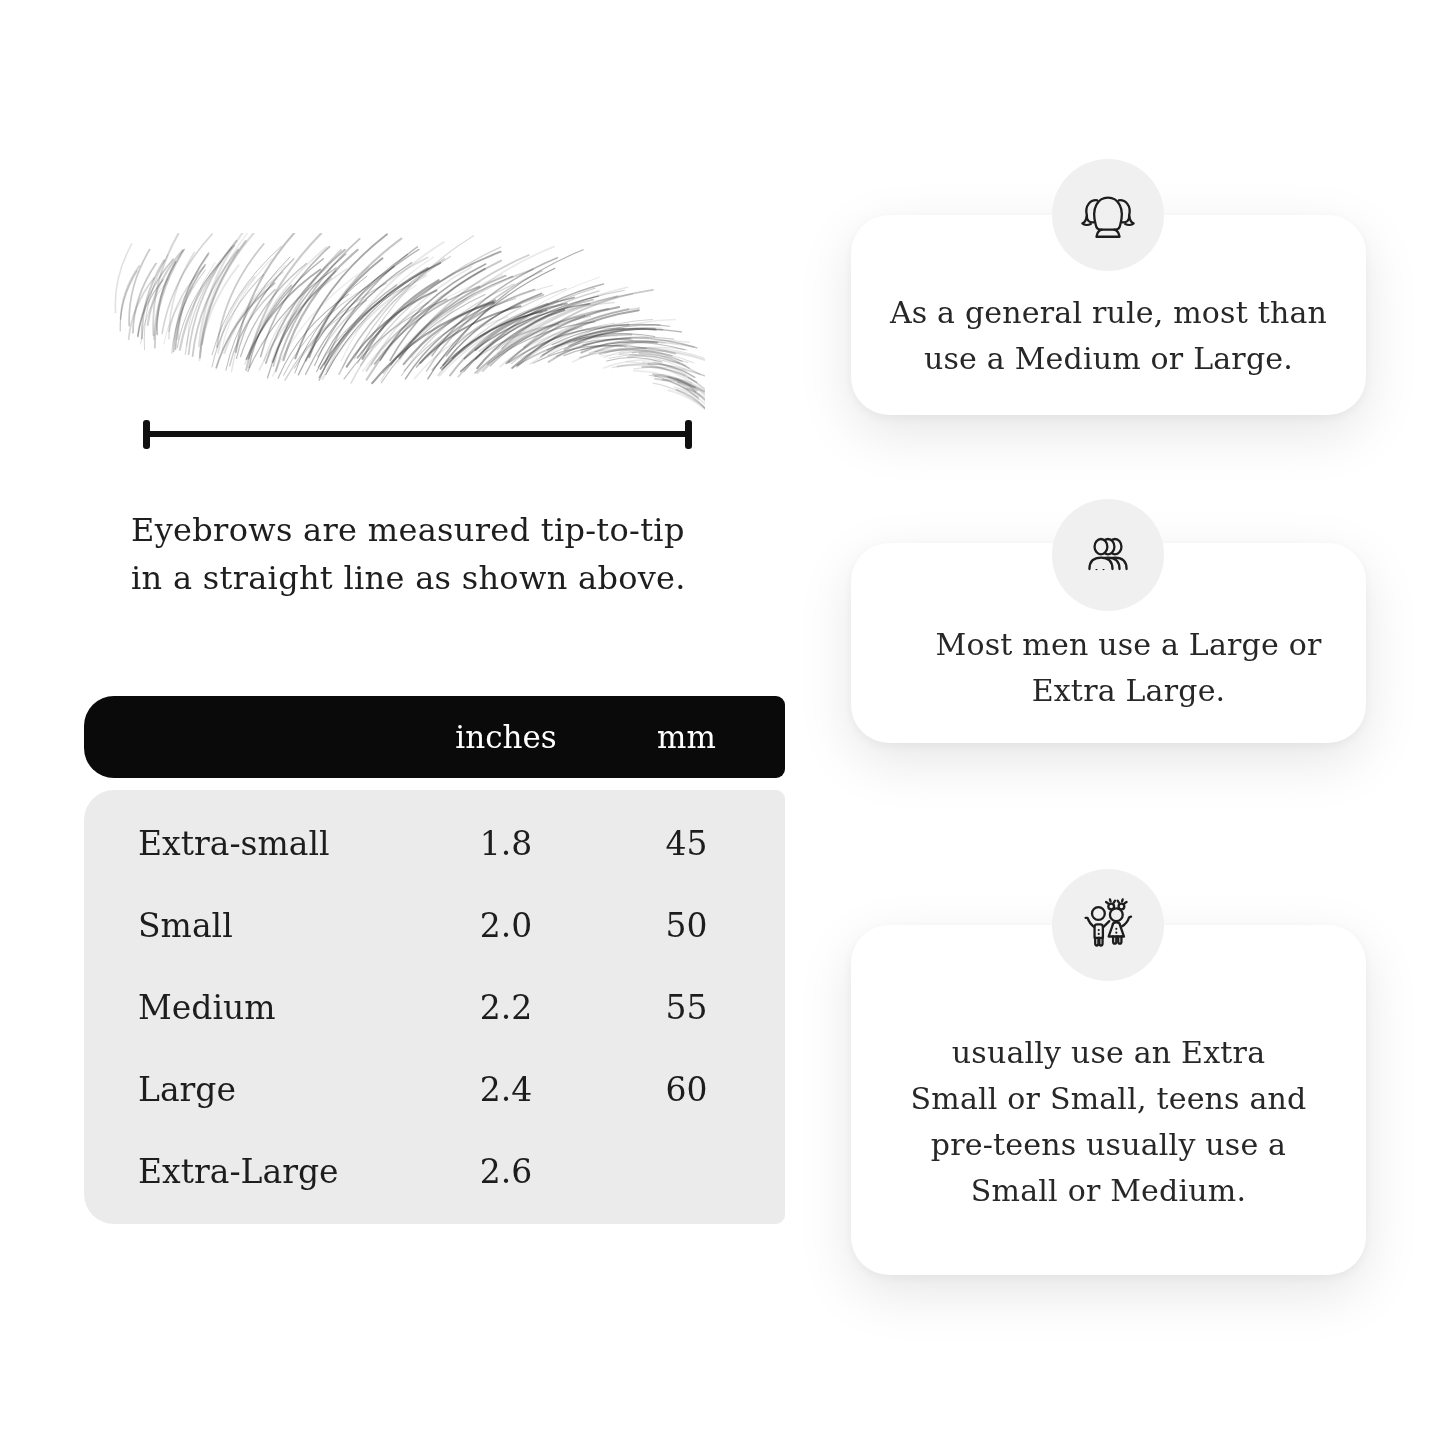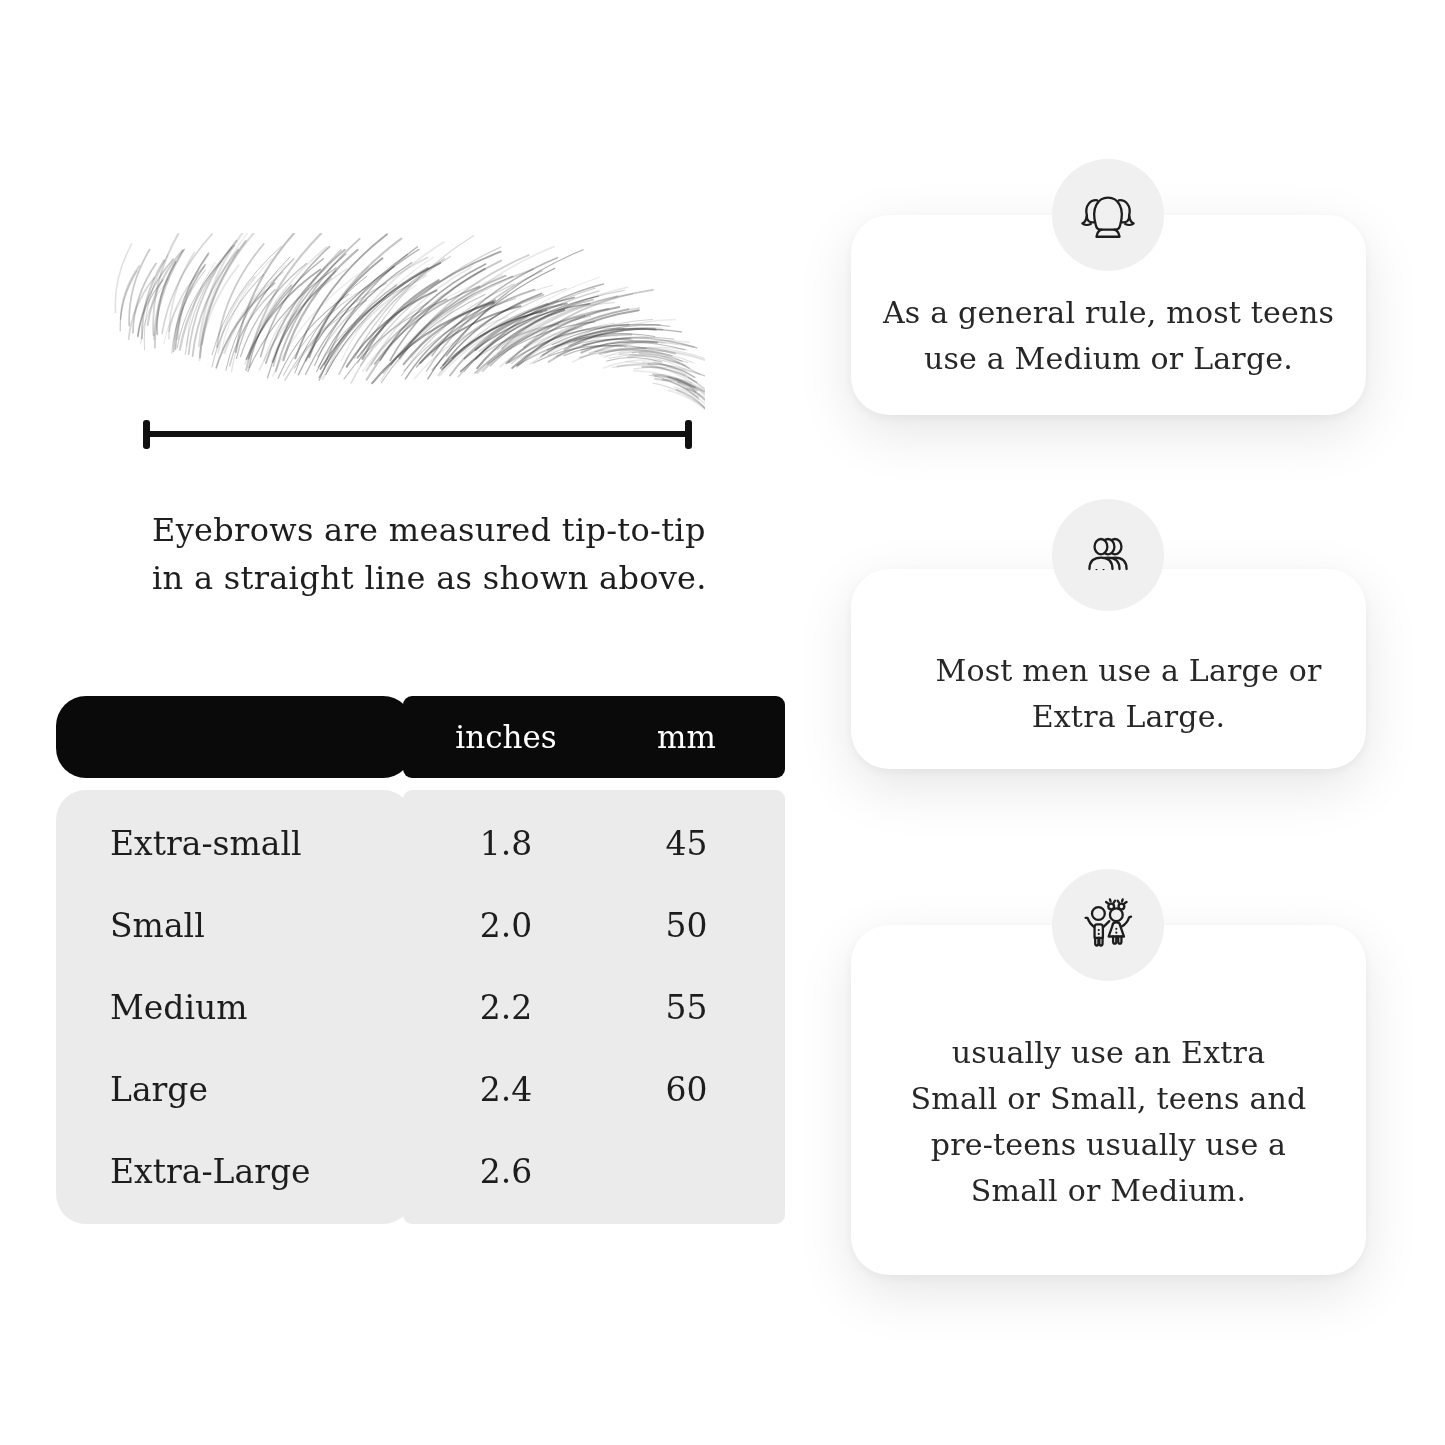--- a/index.html
+++ b/index.html
@@ -15,26 +15,25 @@
   .eyebrow-svg{position:absolute;left:105px;top:233px;width:600px;height:190px;}
   .mbar{position:absolute;background:#101010;border-radius:3px;}
   .mbar.line{left:146px;top:431px;width:543px;height:6px;}
   .mbar.cap-left{left:143px;top:420px;width:7px;height:29px;}
   .mbar.cap-right{left:685px;top:420px;width:7px;height:29px;}
 
   .caption{
     position:absolute;left:131px;top:506px;
     font-size:32px;line-height:48px;color:#1e1e1e;
     letter-spacing:0.3px;
-    margin-left:21px;
   }
 
   
   .tcol{position:absolute;border-radius:9px;box-sizing:border-box;}
-  .col-size{left:56px;width:357px;border-radius:30px;}
+  .col-size{left:84px;width:357px;border-radius:30px;}
   .col-inches{left:403px;width:206px;}
   .col-mm{left:588px;width:197px;}
   .tcol.head{
     top:696px;height:82px;background:#0a0a0a;color:#ffffff;
     display:flex;align-items:center;justify-content:center;
     font-size:31px;
   }
   .tcol.tbody{
     top:790px;height:434px;background:#ebebeb;
     padding:12px 0;display:flex;flex-direction:column;
@@ -45,21 +44,21 @@
 
   
   .card{
     position:absolute;left:851px;width:515px;background:#ffffff;
     border-radius:38px;
     box-shadow:0 18px 55px rgba(0,0,0,0.10),0 3px 10px rgba(0,0,0,0.045);
     display:flex;align-items:center;justify-content:center;
     box-sizing:border-box;text-align:center;
   }
   .card-1{top:215px;height:200px;padding-top:42px;}
-  .card-2{top:569px;height:200px;padding-top:50px;padding-left:40px;}
+  .card-2{top:543px;height:200px;padding-top:50px;padding-left:40px;}
   .card-3{top:925px;height:350px;padding-top:44px;}
   .card-text{font-size:30px;line-height:46px;color:#272727;letter-spacing:0.2px;}
   .icon-circle{
     position:absolute;left:1052px;width:112px;height:112px;border-radius:50%;
     background:#f0f0f0;display:flex;align-items:center;justify-content:center;
   }
   .circle-1{top:159px;} .circle-2{top:499px;} .circle-3{top:869px;}
   .icon-circle svg{width:64px;height:64px;}
   .ic{stroke:#1d1d1d;stroke-width:3.6;fill:none;stroke-linecap:round;stroke-linejoin:round;}
   .icf{fill:#f0f0f0;stroke:none;}
@@ -331,21 +330,21 @@
     </div>
   <div class="tcol tbody col-mm">
       <div class="cell value">45</div>
       <div class="cell value">50</div>
       <div class="cell value">55</div>
       <div class="cell value">60</div>
     </div>
 
   <div class="card card-1">
     <div class="card-text">
-        <div>As a general rule, most teens</div>
+        <div>As a general rule, most than</div>
         <div>use a Medium or Large.</div>
       </div>
   </div>
   <div class="icon-circle circle-1">
     <svg viewBox="0 0 100 100">
       <path class="ic" d="M29 61 C21 63 16 58 17 51 C13 35 23 26 33 27"></path>
       <path class="ic" d="M17 51 C16 58 13 62 10 63 C13 66 19 66 23 64"></path>
       <path class="ic" d="M71 61 C79 63 84 58 83 51 C87 35 77 26 67 27"></path>
       <path class="ic" d="M83 51 C84 58 87 62 90 63 C87 66 81 66 77 64"></path>
       <path class="icf" d="M31 66 C23 38 35 23 50 23 C65 23 77 38 69 66 C68 71 65 73 61 73 L39 73 C35 73 32 71 31 66 Z"></path>

